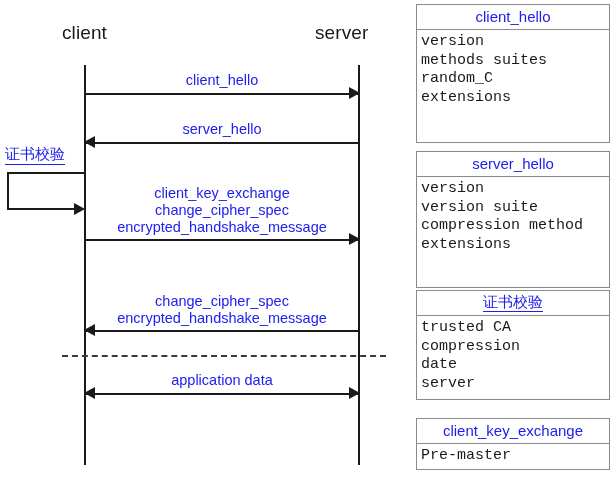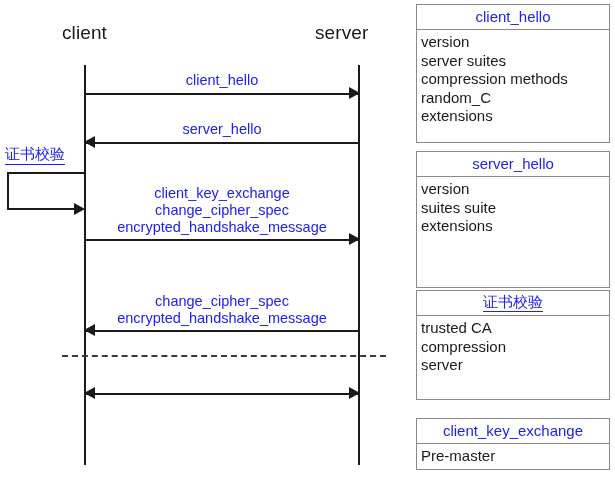--- a/index.html
+++ b/index.html
@@ -102,20 +102,21 @@
   }
   .infobox .title.cjk{
     font-family:"DejaVu Sans","Liberation Sans",sans-serif;
   }
   .infobox .title .u{
     border-bottom:1.2px solid #2020ee;
     padding-bottom:0px;
   }
   .infobox .body{
     padding:3px 0 3px 4px;
+    font-family:Liberation Mono, monospace;
   }
   .infobox .body .item{
     color:#1a1a1a;
     font-size:15px;
     line-height:18.5px;
     white-space:nowrap;
   }
 </style>
 </head>
 <body>
@@ -164,52 +165,54 @@
     <div class="msg" id="msg-server-change-cipher" style="left:85px;top:293px;width:274px;height:40px;">
       <div class="caption" style="top:0;">change_cipher_spec</div>
       <div class="caption" style="top:17px;">encrypted_handshake_message</div>
       <div class="line" style="top:37px;"></div>
       <div class="arrowhead left" style="top:31px;"></div>
     </div>
 
     <div id="sep" style="left:62px;top:355px;width:324px;"></div>
 
     <div class="msg" id="msg-application-data" style="left:85px;top:372px;width:274px;height:23px;">
+      <div class="caption" style="top:0;">application data</div>
       <div class="line" style="top:21px;"></div>
       <div class="arrowhead right" style="top:15px;"></div>
       <div class="arrowhead left" style="top:15px;"></div>
     </div>
 
   </div>
 
   <div class="infobox" id="box-client-hello" style="left:416px;top:4px;width:194px;height:139px;">
     <div class="title">client_hello</div>
     <div class="body">
       <div class="item">version</div>
-      <div class="item">server suites</div>
-      <div class="item">compression methods</div>
+      <div class="item">methods suites</div>
       <div class="item">random_C</div>
       <div class="item">extensions</div>
     </div>
   </div>
 
   <div class="infobox" id="box-server-hello" style="left:416px;top:151px;width:194px;height:137px;">
     <div class="title">server_hello</div>
     <div class="body">
       <div class="item">version</div>
-      <div class="item">suites suite</div>
+      <div class="item">version suite</div>
+      <div class="item">compression method</div>
       <div class="item">extensions</div>
     </div>
   </div>
 
   <div class="infobox" id="box-certificate-verification" style="left:416px;top:290px;width:194px;height:110px;">
     <div class="title cjk"><span class="u">证书校验</span></div>
     <div class="body">
       <div class="item">trusted CA</div>
       <div class="item">compression</div>
+      <div class="item">date</div>
       <div class="item">server</div>
     </div>
   </div>
 
   <div class="infobox" id="box-client-key-exchange" style="left:416px;top:418px;width:194px;height:52px;">
     <div class="title">client_key_exchange</div>
     <div class="body">
       <div class="item">Pre-master</div>
     </div>
   </div>

